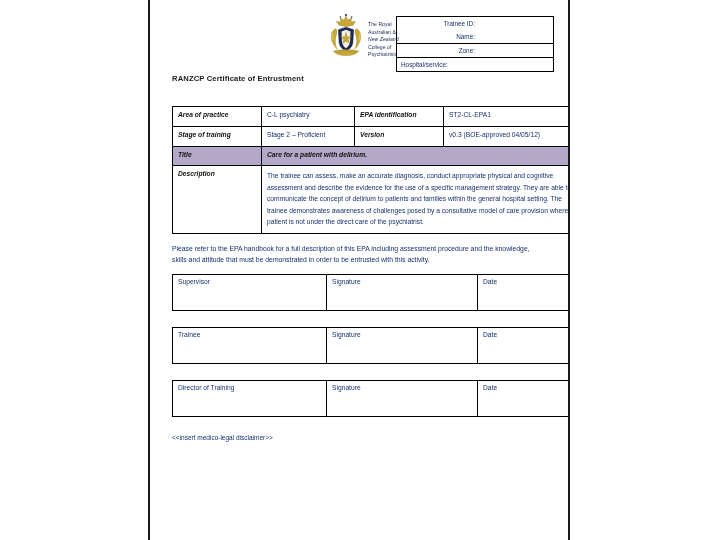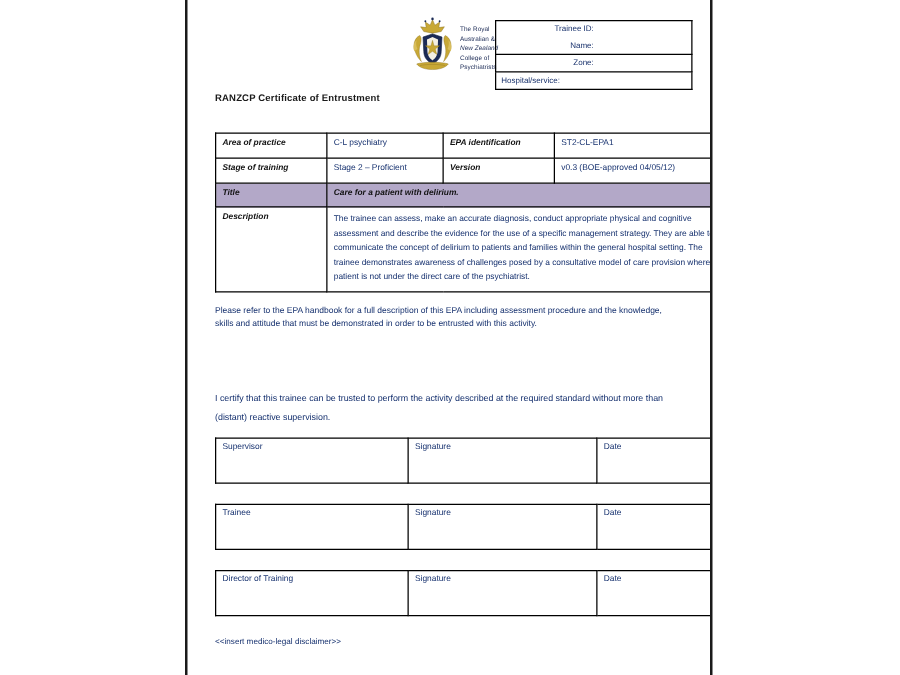--- a/index.html
+++ b/index.html
@@ -295,21 +295,20 @@
           </tr>
           <tr class="desc-row">
             <td class="lbl">Description</td>
             <td class="descval" colspan="3">The trainee can assess, make an accurate diagnosis, conduct appropriate physical and cognitive assessment and describe the evidence for the use of a specific management strategy. They are able to communicate the concept of delirium to patients and families within the general hospital setting. The trainee demonstrates awareness of challenges posed by a consultative model of care provision where a patient is not under the direct care of the psychiatrist.</td>
           </tr>
         </tbody>
       </table>
 
       <div class="note-para">Please refer to the EPA handbook for a full description of this EPA including assessment procedure and the knowledge, skills and attitude that must be demonstrated in order to be entrusted with this activity.</div>
 
-      <div class="certify-para">I certify that this trainee can be trusted to perform the activity described at the required standard without more than (distant) reactive supervision.</div>
 
       <table class="sig-table sig-first">
         <tbody>
           <tr>
             <td class="c1">Supervisor</td>
             <td class="c2">Signature</td>
             <td class="c3">Date</td>
           </tr>
         </tbody>
       </table>

